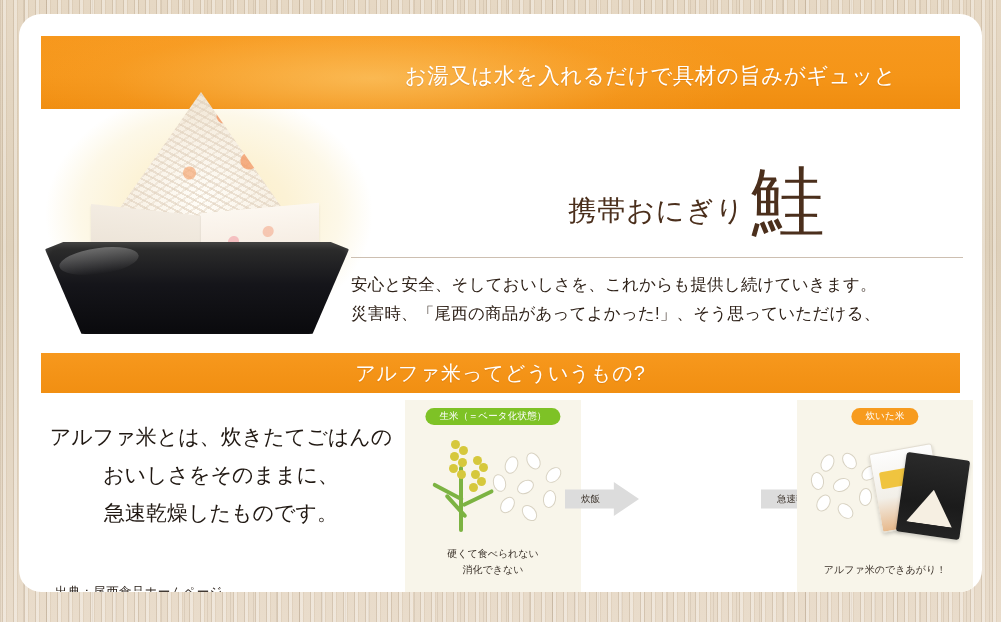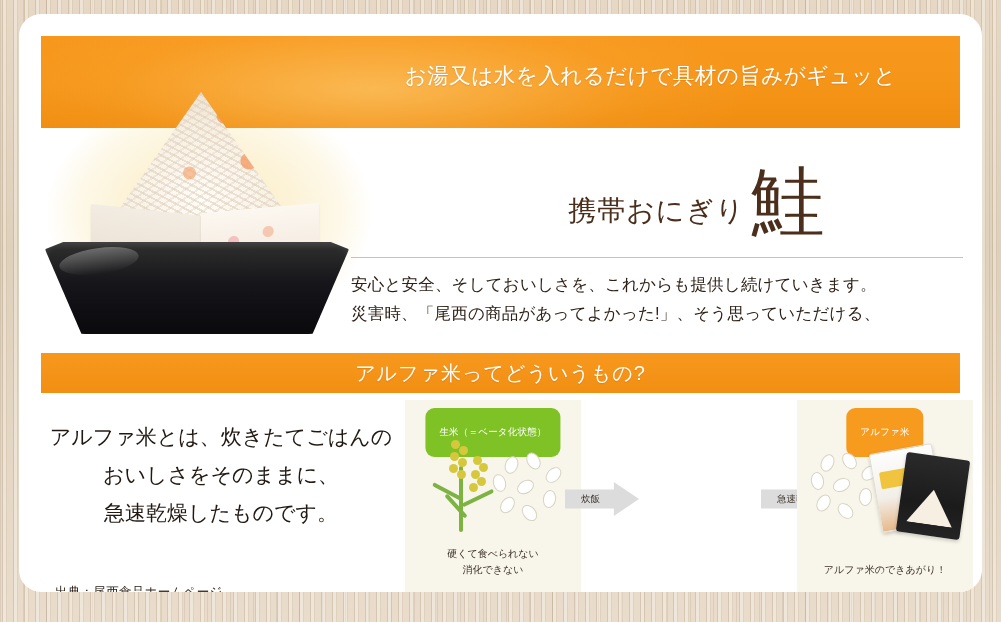--- a/index.html
+++ b/index.html
@@ -33,21 +33,21 @@
   }
 
   
   .hero{position:absolute;left:0;top:0;width:963px;height:320px;overflow:hidden;}
   .hero-glow{
     position:absolute;left:-20px;top:40px;width:420px;height:320px;
     background:radial-gradient(ellipse 50% 50% at 50% 50%,
       #fbeec4 0%,#fcf2d5 38%,#fdf8e8 62%,rgba(255,255,255,0) 78%);
   }
   .banner{
-    position:absolute;left:22px;top:22px;width:919px;height:92px;
+    position:absolute;left:22px;top:22px;width:919px;height:73px;
     background:
       radial-gradient(ellipse 60% 140% at 36% 58%, rgba(255,214,130,0.55) 0%, rgba(255,190,90,0.12) 48%, rgba(255,255,255,0) 70%),
       linear-gradient(180deg,#f7981d 0%,#f59518 55%,#f08d10 100%);
   }
   .banner-txt{
     position:absolute;left:300px;top:0;width:619px;height:80px;
     display:flex;flex-direction:column;align-items:center;justify-content:center;
     color:#fff;font-size:21.5px;line-height:1.62;letter-spacing:.5px;
     text-shadow:0 1px 1px rgba(150,70,0,.22);white-space:nowrap;
   }
@@ -143,21 +143,21 @@
   .panel{
     position:absolute;top:0;width:176px;height:192px;background:#f8f5ea;
   }
   .p1{left:0;}
   .p2{left:196px;}
   .p3{left:392px;}
   .pill{
     position:absolute;top:8px;left:50%;transform:translateX(-50%);
     height:17px;border-radius:9px;color:#fff;font-size:9.5px;
     display:flex;align-items:center;justify-content:center;
-    padding:16px 14px;white-space:nowrap;letter-spacing:.2px;
+    padding:0 14px;white-space:nowrap;letter-spacing:.2px;
   }
   .pill-green{background:#7ec226;}
   .pill-yellow{background:#fbc748;}
   .pill-orange{background:#f79b1e;}
   .cap{
     position:absolute;left:0;bottom:14px;width:100%;text-align:center;
     font-size:10px;line-height:1.6;color:#3b322a;white-space:nowrap;
   }
   .cap span{display:block;}
   .arrow{
@@ -327,21 +327,21 @@
       <div class="arrow a1">
         <span>炊飯</span>
       </div>
 
 
       <div class="arrow a2">
         <span>急速乾燥</span>
       </div>
 
       <div class="panel p3">
-        <div class="pill pill-orange">アルファ米</div>
+        <div class="pill pill-orange">炊いた米</div>
         <div class="grains" style="left:14px;top:52px;right:auto;">
           <div class="grain" style="left:10px;top:2px;transform:rotate(25deg);"></div>
           <div class="grain" style="left:32px;top:0px;transform:rotate(-35deg);"></div>
           <div class="grain" style="left:52px;top:12px;transform:rotate(50deg);"></div>
           <div class="grain" style="left:0px;top:20px;transform:rotate(-10deg);"></div>
           <div class="grain" style="left:24px;top:24px;transform:rotate(65deg);"></div>
           <div class="grain" style="left:48px;top:36px;transform:rotate(5deg);"></div>
           <div class="grain" style="left:6px;top:42px;transform:rotate(30deg);"></div>
           <div class="grain" style="left:28px;top:50px;transform:rotate(-45deg);"></div>
         </div>

